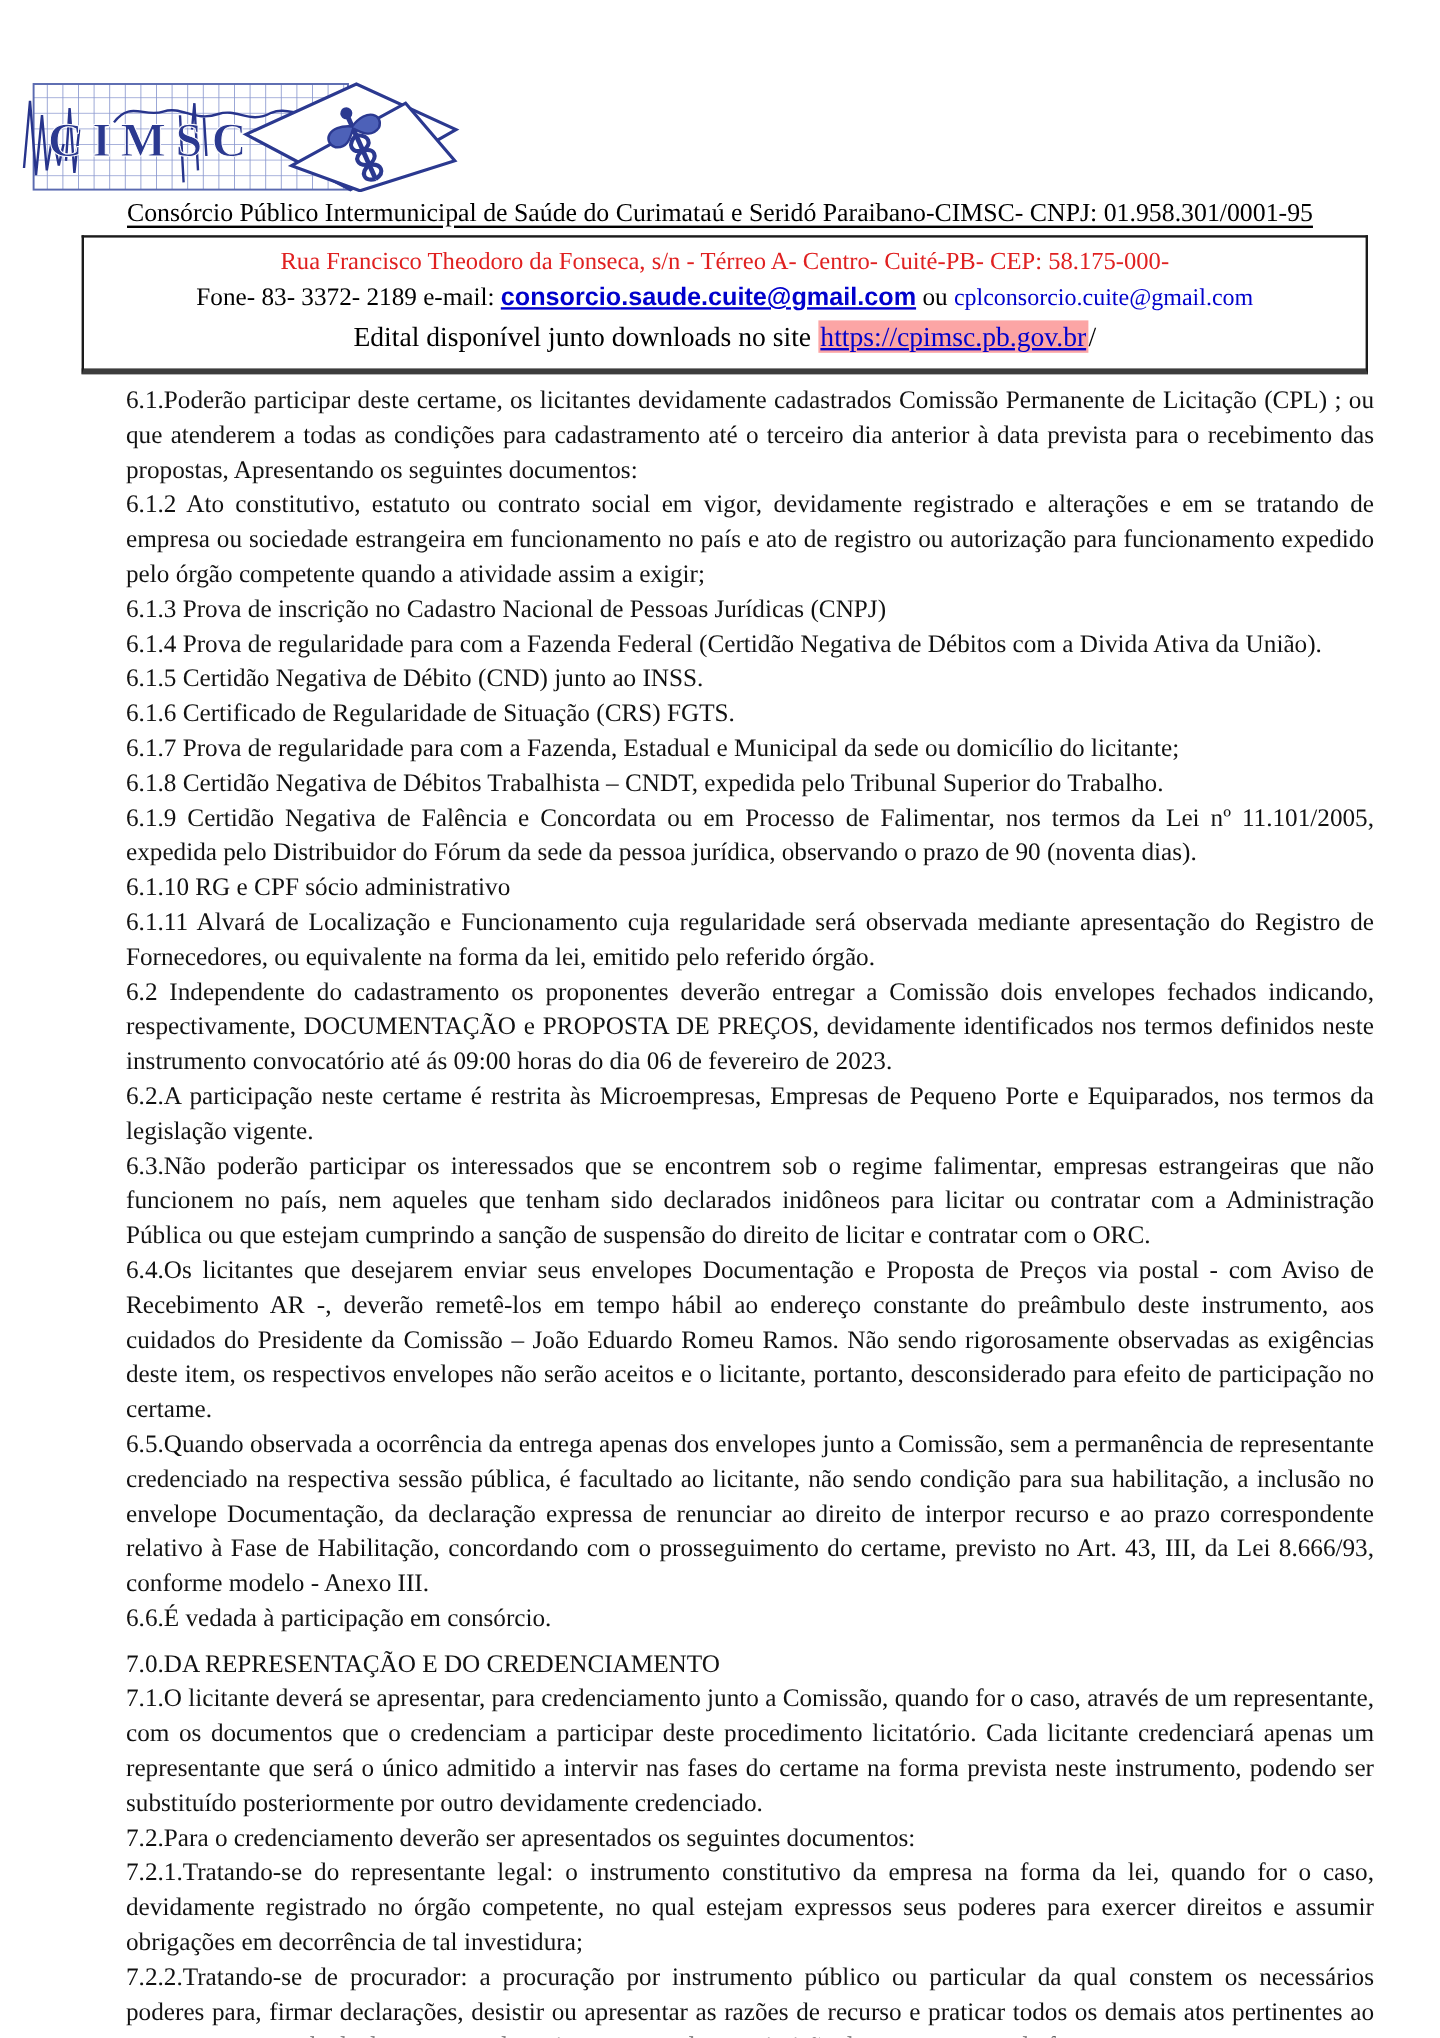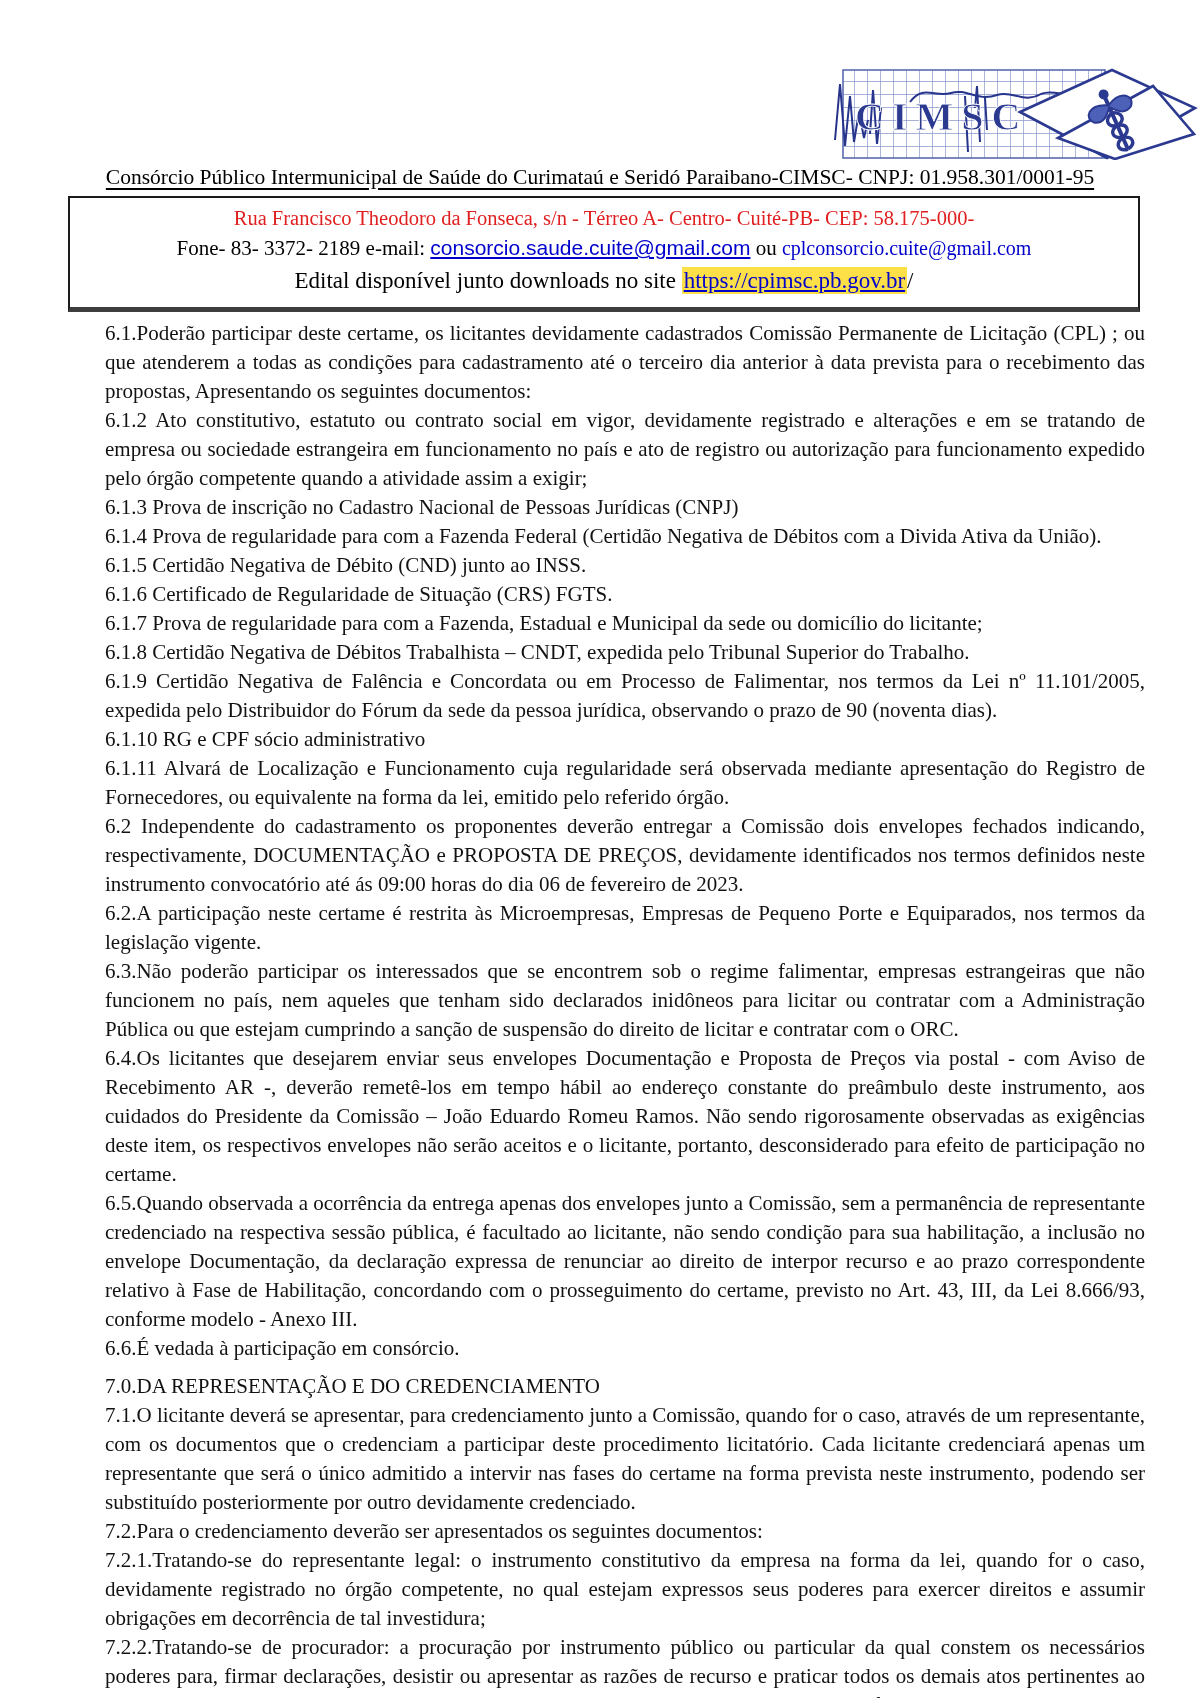--- a/index.html
+++ b/index.html
@@ -9,21 +9,21 @@
     font-family:"Liberation Serif", serif;
     color:#121212;
     position:relative;
     overflow:hidden;
   }
   .page{width:1200px;height:1698px;}
 
   
   .logo-wrap{
     padding-top:68px;
-    display:flex;justify-content:flex-end;
+    display:flex;justify-content:flex-start;
   }
 
   
   .doc-title{
     margin-top:2px;
     text-align:center;
     font-weight:normal;
     font-size:21.5px;
     line-height:30px;
     text-decoration:underline;
@@ -49,38 +49,38 @@
     font-size:20.5px;
     line-height:28px;
   }
   .phone-line{
     font-size:21px;
     line-height:31px;
     color:#000;
   }
   .email-primary{
     font-family:"Liberation Sans", sans-serif;
-    font-weight:normal;
+    font-weight:bold;
     font-size:21px;
     color:#0000cc;
     text-decoration:underline;
     cursor:pointer;
   }
   .email-secondary{
     font-size:20px;
     color:#0000cc;
     cursor:pointer;
   }
   .edital-line{
     font-size:23px;
     line-height:33px;
     color:#000;
   }
   .edital-url{
-    background:#fde047;
+    background:#fca5a5;
     color:#0000cc;
     text-decoration:underline;
     cursor:pointer;
     padding:1px 2px;
   }
 
   
   .content{
     margin:7px 0 0 105px;
     width:1040px;

